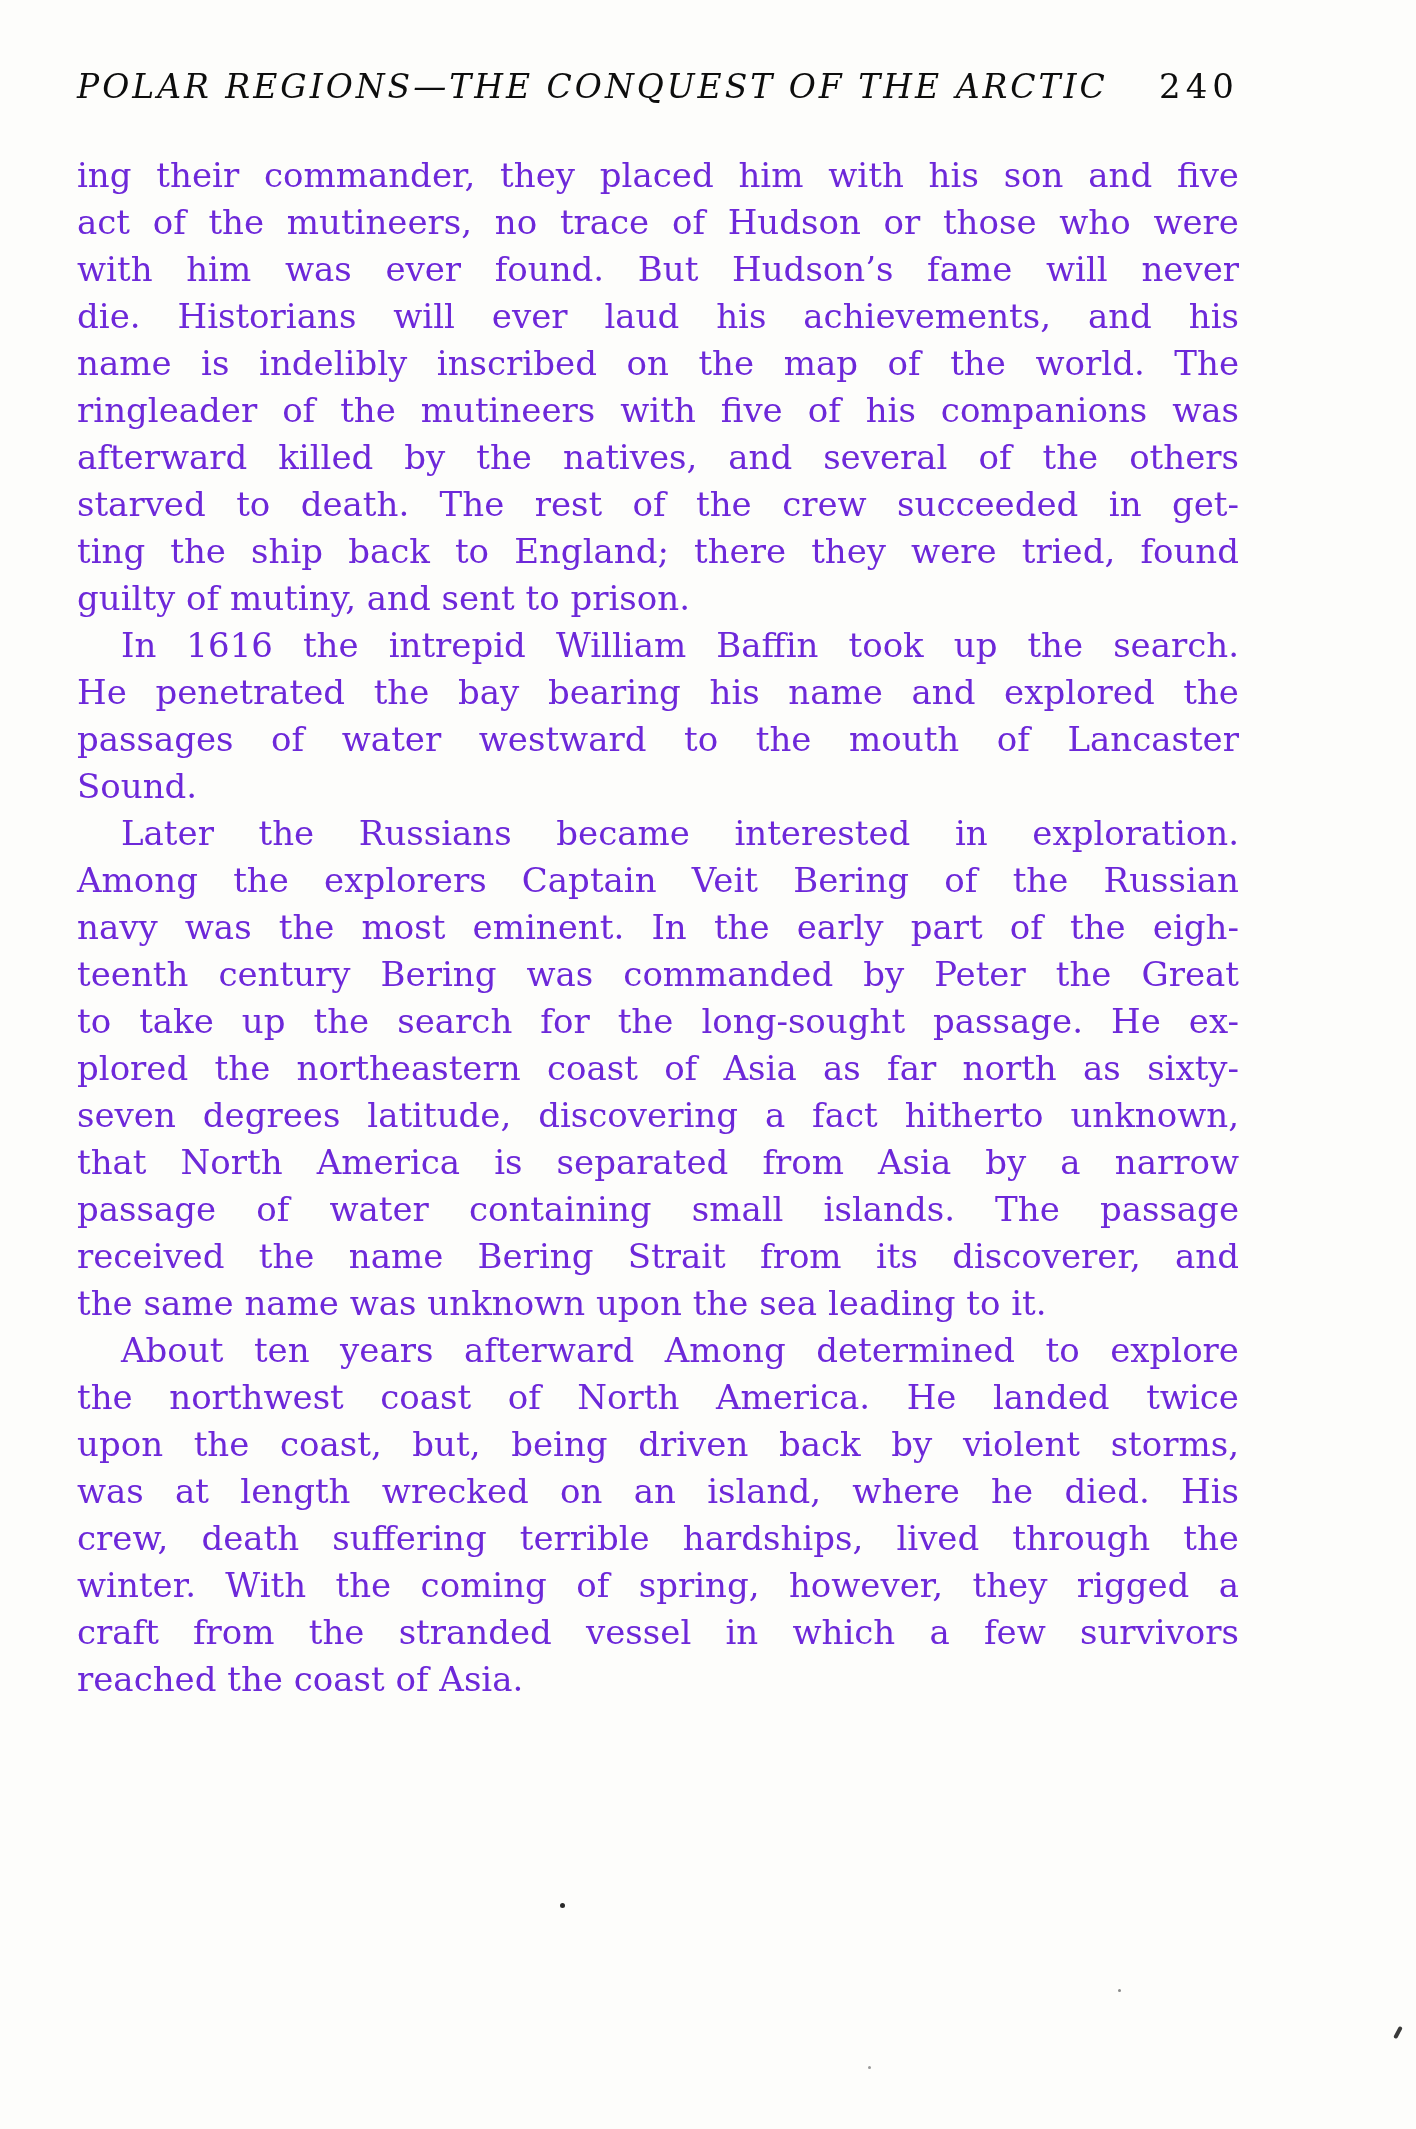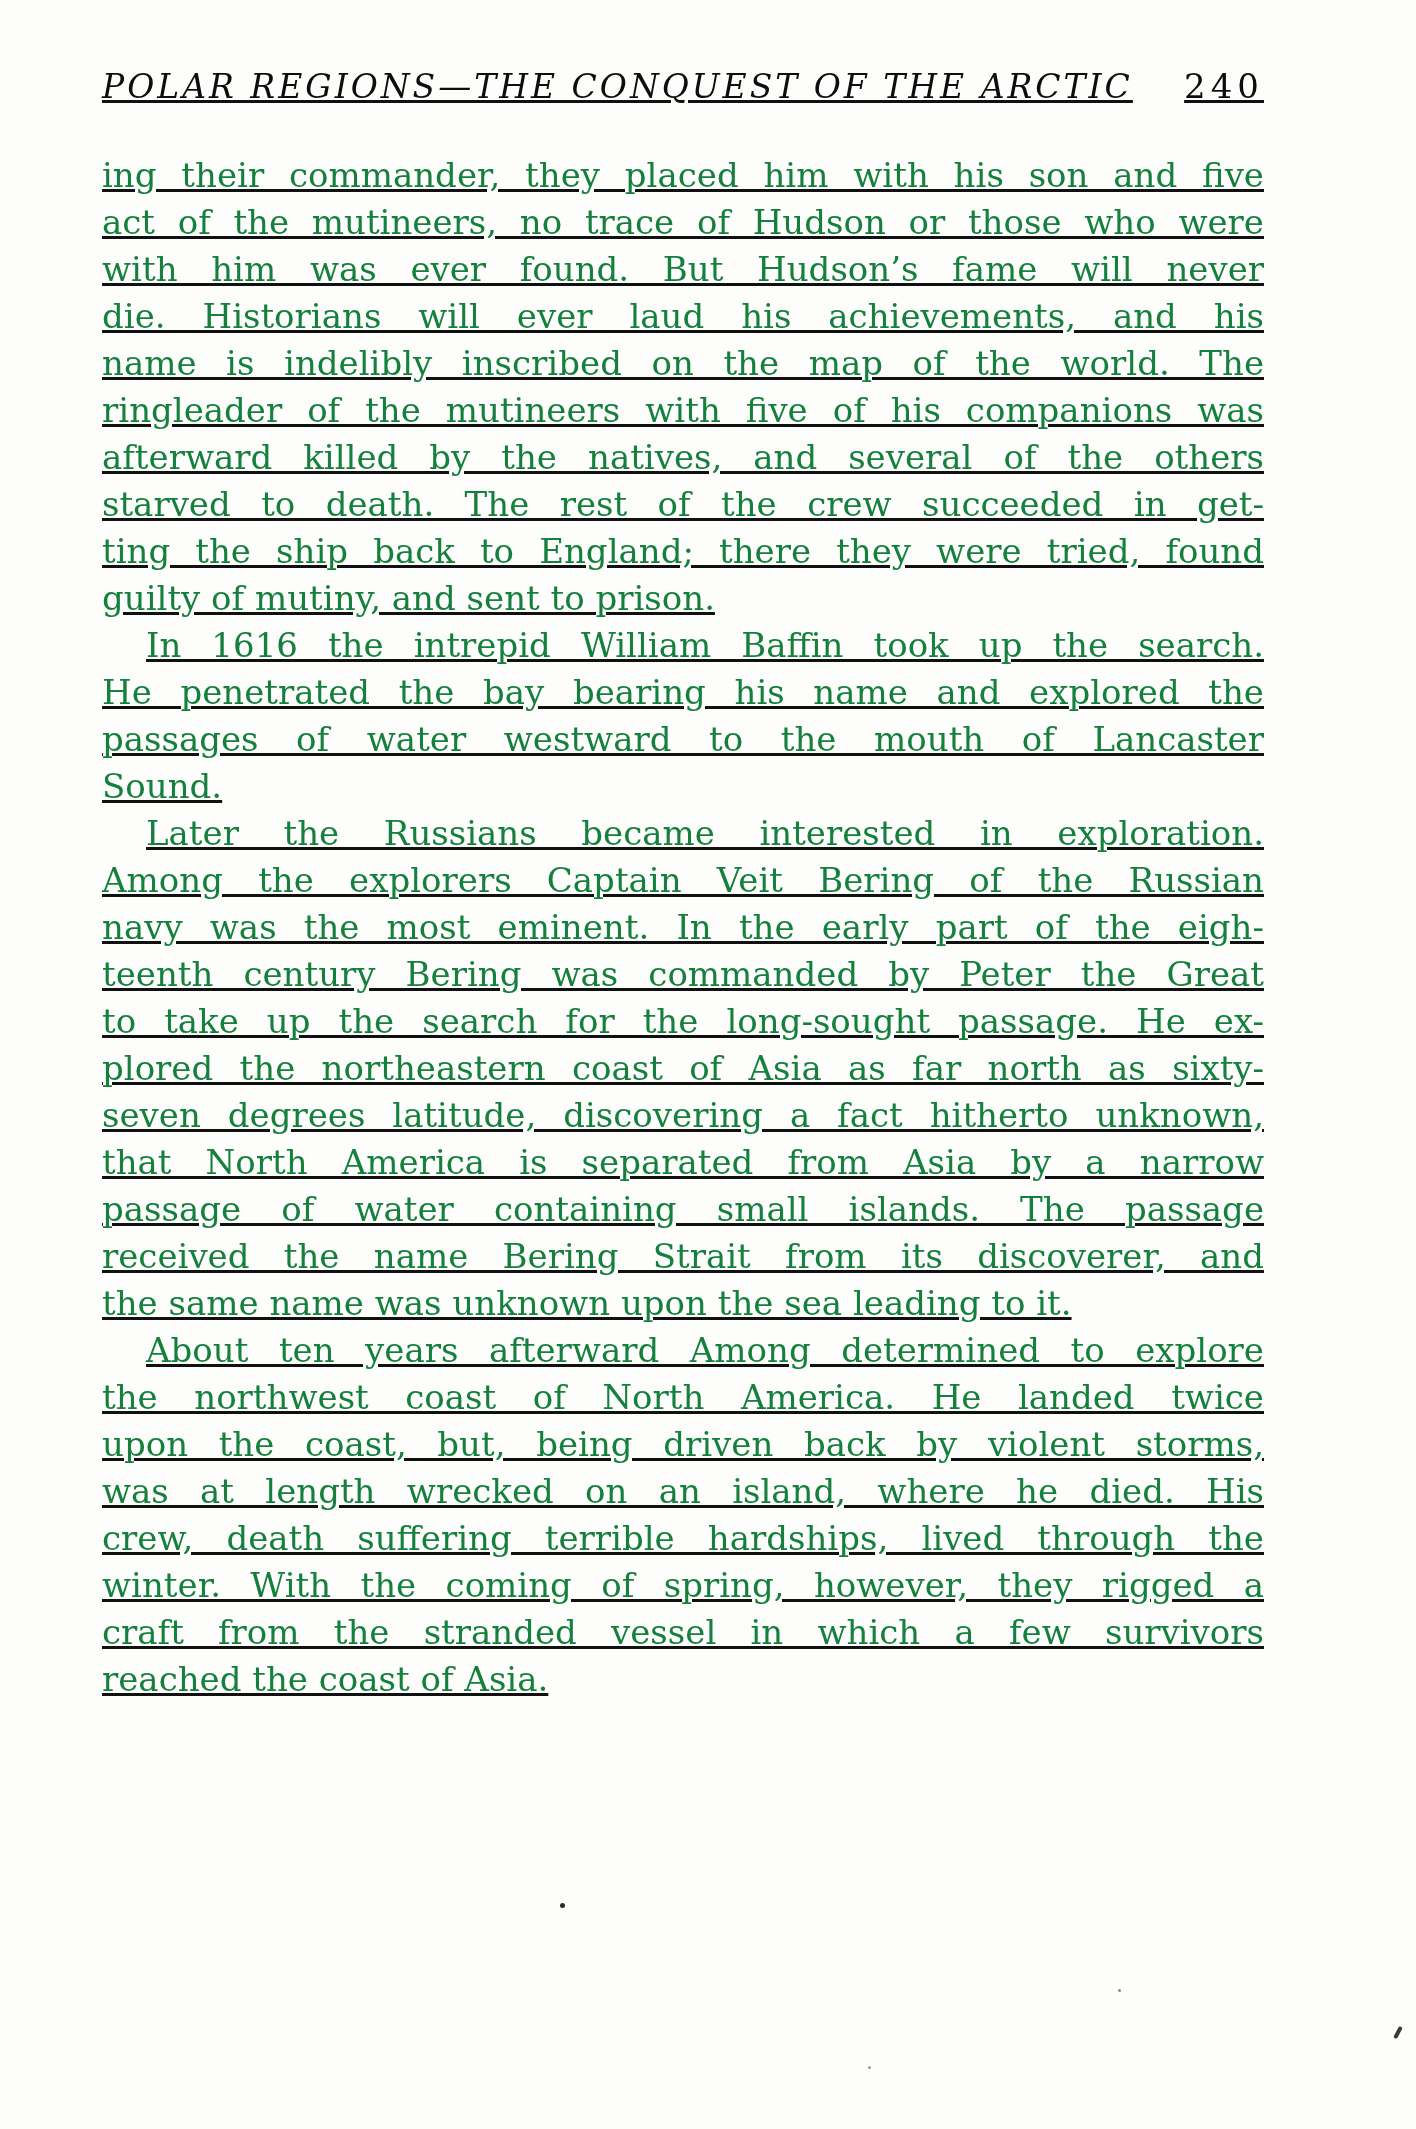--- a/index.html
+++ b/index.html
@@ -11,24 +11,23 @@
     position: relative;
     width: 1416px;
     height: 2129px;
     background: #fdfdfb;
     overflow: hidden;
     font-family: "DejaVu Serif", serif;
     color: #111;
   }
   .content {
     position: absolute;
-    left: 102px;
+    left: 77px;
     top: 66px;
     width: 1162px;
-    text-decoration: underline;
   }
   .running-head {
     display: flex;
     justify-content: space-between;
     align-items: baseline;
     width: 100%;
     font-style: italic;
     font-size: 33px;
     letter-spacing: 3px;
     white-space: nowrap;
@@ -44,21 +43,21 @@
     font-size: 34px;
     color: #141414;
   }
   .para { margin: 0; }
   .line {
     height: 47px;
     line-height: 47px;
     text-align: justify;
     text-align-last: justify;
     white-space: normal;
-    color: #15803d;
+    color: #6d28d9;
   }
   .line.last {
     text-align-last: left;
   }
   .line.first-indent {
     padding-left: 44px;
     box-sizing: border-box;
   }
   .artifact {
     position: absolute;

